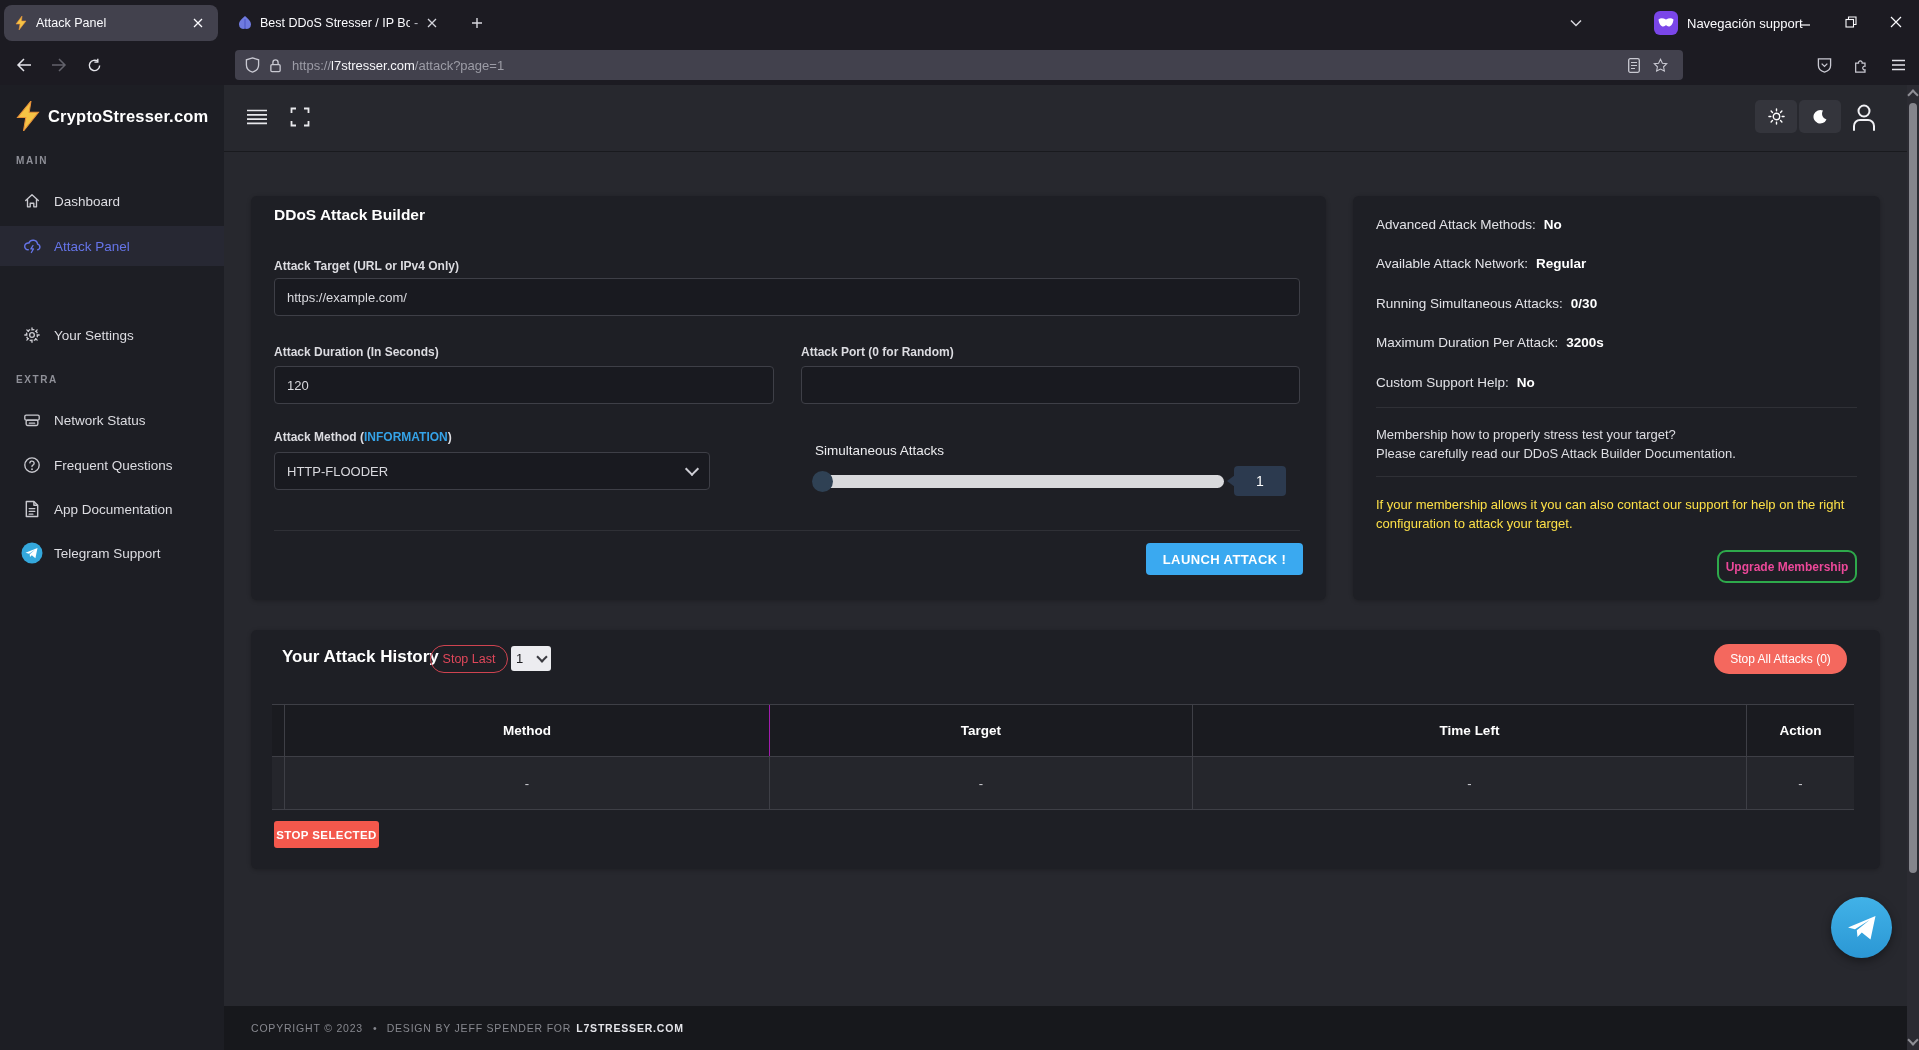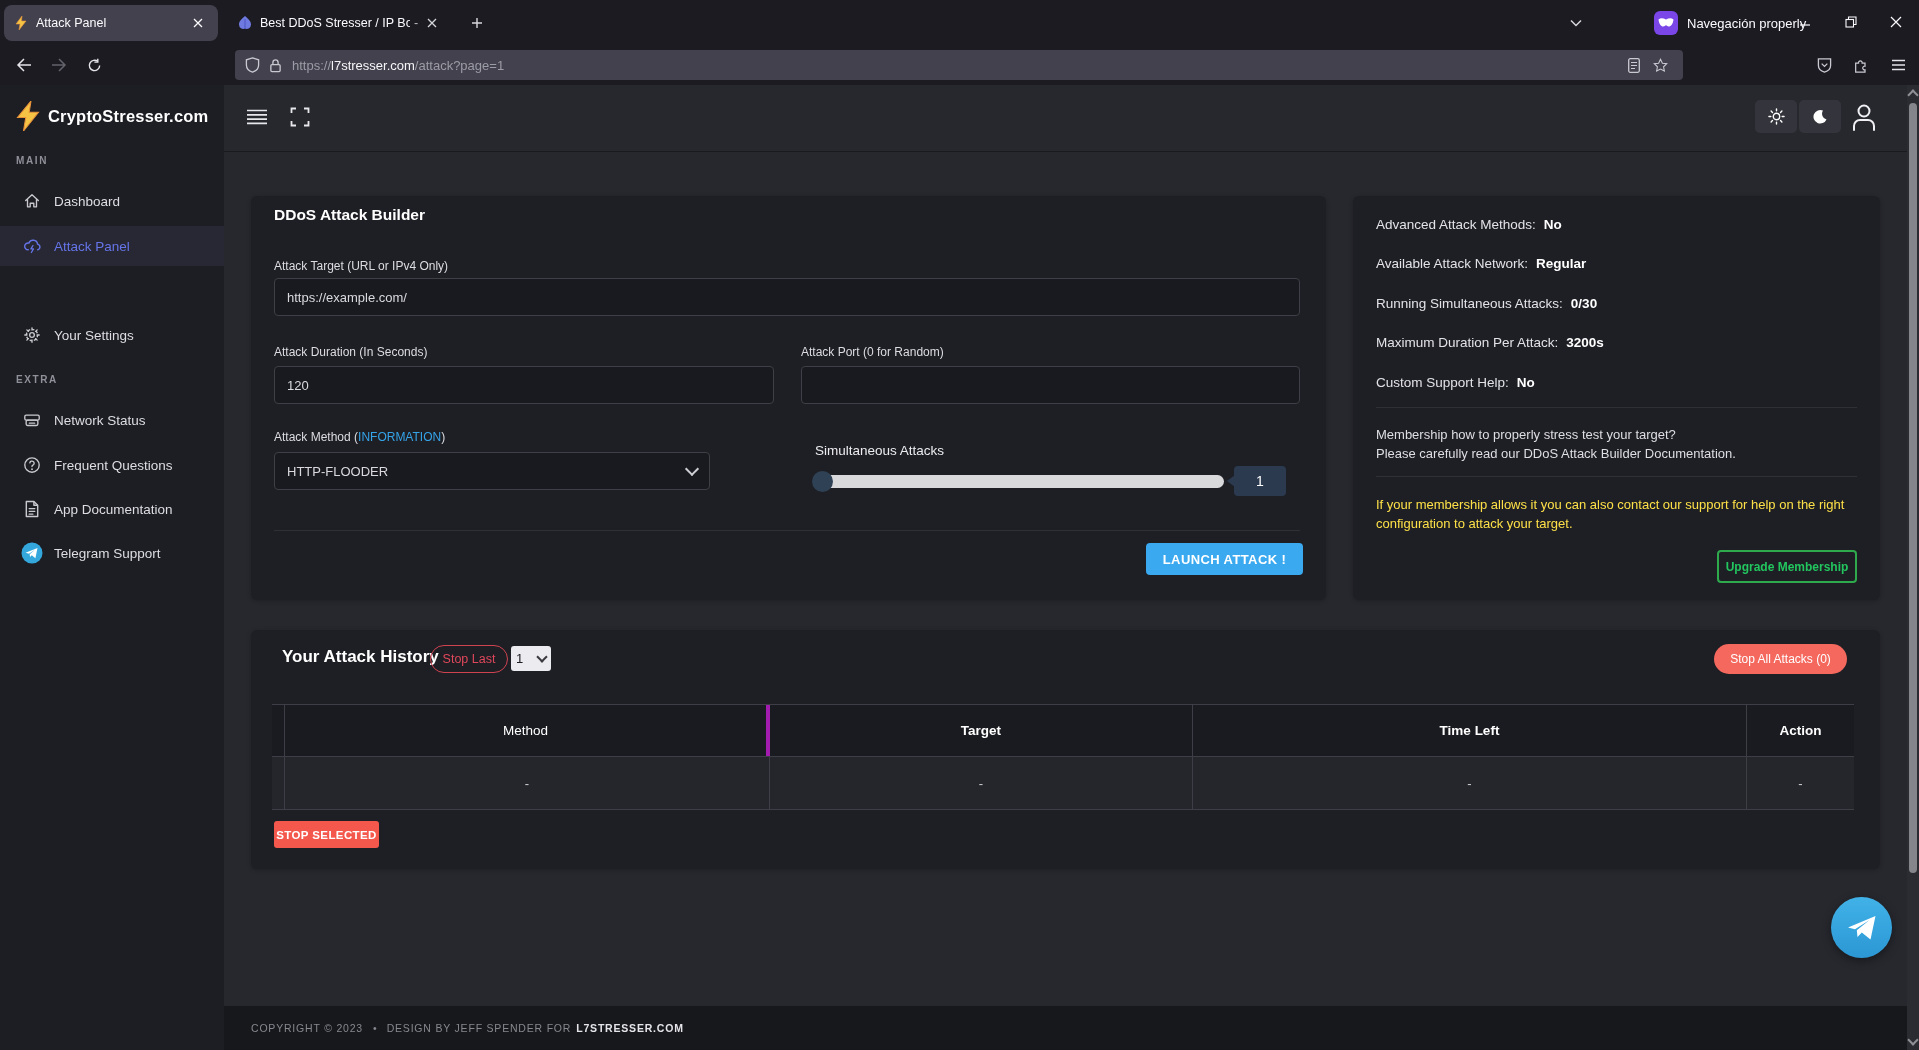--- a/index.html
+++ b/index.html
@@ -18,21 +18,21 @@
   .urlbar{left:235px;top:50px;width:1448px;height:30px;background:#42414d;border-radius:4px;
           display:flex;align-items:center;font-size:13px;box-sizing:border-box;padding:0 10px;color:#9c9ca6}
   
   .sidebar{left:0;top:85px;width:224px;height:965px;background:#1d1e24}
   .sec-label{left:16px;font-size:10px;font-weight:bold;letter-spacing:1.6px;color:#8f9098}
   .side-item{left:0;width:224px;height:40px;display:flex;align-items:center;color:#dddde2;font-size:13.5px;cursor:pointer}
   .side-item .ic{width:24px;margin-left:20px;margin-right:10px;display:flex;justify-content:center;color:#c9c9cf}
   .side-item.active{background:#272833;color:#6574e8}
   .side-item.active .ic{color:#6574e8}
   .card{background:#1e1f25;border-radius:6px;box-shadow:0 1px 4px rgba(0,0,0,.25)}
-  .f-label{font-size:12px;font-weight:normal;color:#dcdce1}
+  .f-label{font-size:12px;font-weight:bold;color:#dcdce1}
   .f-input{background:#191a20;border:1px solid #3e3f47;border-radius:4px;color:#d9d9de;
            font-size:13px;padding:15px 12px;box-sizing:border-box;outline:none;font-family:inherit}
   .divider{background:rgba(255,255,255,.08);height:1px}
   .stat-line{display:flex;font-size:13.5px;color:#e2e2e7}
   .stat-line b{color:#ffffff;margin-left:8px}
   .tbl-cell{display:flex;align-items:center;justify-content:center;box-sizing:border-box}
   .chev{width:8px;height:8px;border-right:2px solid #cfcfd6;border-bottom:2px solid #cfcfd6;
         transform:rotate(45deg);margin-top:-4px}
 </style>
 </head>
@@ -81,21 +81,21 @@
       <path d="M1 1.5 L6 6.5 L11 1.5" stroke="#d7d7de" stroke-width="1.5" fill="none"></path>
     </svg>
 </div>
 
 <div class="abs flex" style="left:1654px;top:10px;height:26px">
   <span style="width:24px;height:24px;border-radius:6px;background:#7a46e8;display:flex;align-items:center;justify-content:center">
     <svg width="16" height="10" viewBox="0 0 16 10">
         <path d="M0.5 1.5 C3 -0.5 5.5 0.5 8 1.5 C10.5 0.5 13 -0.5 15.5 1.5 C15 6 12.8 8.5 10.8 8.5 C9.4 8.5 8.9 7.2 8 7.2 C7.1 7.2 6.6 8.5 5.2 8.5 C3.2 8.5 1 6 0.5 1.5 Z" fill="#fff"></path>
       </svg>
   </span>
-  <span style="margin-left:9px;font-size:13px;color:#fbfbfe">Navegación properly</span>
+  <span style="margin-left:9px;font-size:13px;color:#fbfbfe">Navegación support</span>
 </div>
 
 <div class="abs chrome-ic" style="left:1782px;top:8px;width:46px;height:28px">
   <svg width="12" height="12" viewBox="0 0 12 12">
       <path d="M1 9 H11" stroke="#fbfbfe" stroke-width="1.2"></path>
     </svg>
 </div>
 <div class="abs chrome-ic" style="left:1828px;top:8px;width:46px;height:28px">
   <svg width="12" height="12" viewBox="0 0 12 12">
       <rect x="1" y="3.5" width="7.5" height="7.5" fill="none" stroke="#fbfbfe" stroke-width="1.1"></rect>
@@ -347,36 +347,36 @@
 <div class="abs stat-line" style="left:1376px;top:375px">
   <span>Custom Support Help:</span>
     <b>No</b>
 </div>
 
 <div class="abs divider" style="left:1376px;top:407px;width:481px"></div>
 <div class="abs" style="left:1376px;top:427px;font-size:13px;color:#dedee3">Membership how to properly stress test your target?</div>
 <div class="abs" style="left:1376px;top:446px;font-size:13px;color:#dedee3">Please carefully read our DDoS Attack Builder Documentation.</div>
 <div class="abs divider" style="left:1376px;top:476px;width:481px"></div>
 <div class="abs" style="left:1376px;top:495px;width:486px;font-size:13px;line-height:19px;color:#fde047">If your membership allows it you can also contact our support for help on the right configuration to attack your target.</div>
-<div class="abs flex" style="left:1717px;top:550px;width:136px;height:29px;border:2px solid #2ea94b;border-radius:4px;justify-content:center;font-size:12px;font-weight:bold;color:#22c55e;cursor:pointer">Upgrade Membership</div>
+<div class="abs flex" style="left:1717px;top:550px;width:136px;height:29px;border:2px solid #2ea94b;border-radius:9px;justify-content:center;font-size:12px;font-weight:bold;color:#ec4899;cursor:pointer">Upgrade Membership</div>
 
 <div class="abs card" style="left:251px;top:630px;width:1629px;height:239px"></div>
 
 <div class="abs" style="left:282px;top:647px;font-size:17px;font-weight:bold;color:#fff">Your Attack History</div>
 <div class="abs flex" style="left:430px;top:645px;width:76px;height:26px;border:1.5px solid #cf4350;border-radius:15px;justify-content:center;font-size:12.5px;color:#e0475a;cursor:pointer">Stop Last</div>
 <div class="abs flex" style="left:511px;top:646px;width:40px;height:25px;background:#ececf0;border-radius:3px;padding:0 5px;box-sizing:border-box;font-size:13px;color:#1b1b1f;cursor:pointer">
   <span style="flex:1">1</span>
   <span class="chev" style="border-color:#3a3a40;width:6px;height:6px;margin-top:-3px"></span>
 </div>
 <div class="abs flex" style="left:1714px;top:644px;width:133px;height:30px;background:#f4685e;border-radius:15px;justify-content:center;font-size:12px;color:#fff;cursor:pointer">Stop All Attacks (0)</div>
 
 <div class="abs" style="left:272px;top:704px;width:1582px;border-top:1px solid #3e3f46">
   <div style="display:flex;height:51px;background:#1a1b20;border-bottom:1px solid #3e3f46">
     <div class="tbl-cell" style="width:13px;border-right:1px solid #3e3f46"></div>
-    <div class="tbl-cell" style="width:485px;border-right:4px solid #a21caf;font-size:13.5px;font-weight:normal;color:#fff">Method</div>
+    <div class="tbl-cell" style="width:485px;border-right:1px solid #a21caf;font-size:13.5px;font-weight:bold;color:#fff">Method</div>
     <div class="tbl-cell" style="width:423px;border-right:1px solid #3e3f46;font-size:13.5px;font-weight:bold;color:#fff">Target</div>
     <div class="tbl-cell" style="width:554px;border-right:1px solid #3e3f46;font-size:13.5px;font-weight:bold;color:#fff">Time Left</div>
     <div class="tbl-cell" style="flex:1;font-size:13.5px;font-weight:bold;color:#fff">Action</div>
   </div>
   <div style="display:flex;height:52px;background:#25262c;border-bottom:1px solid #3e3f46">
     <div class="tbl-cell" style="width:13px;border-right:1px solid #3e3f46"></div>
     <div class="tbl-cell" style="width:485px;border-right:1px solid #3e3f46;font-size:13px;color:#cfcfd4">-</div>
     <div class="tbl-cell" style="width:423px;border-right:1px solid #3e3f46;font-size:13px;color:#cfcfd4">-</div>
     <div class="tbl-cell" style="width:554px;border-right:1px solid #3e3f46;font-size:13px;color:#cfcfd4">-</div>
     <div class="tbl-cell" style="flex:1;font-size:13px;color:#cfcfd4">-</div>

